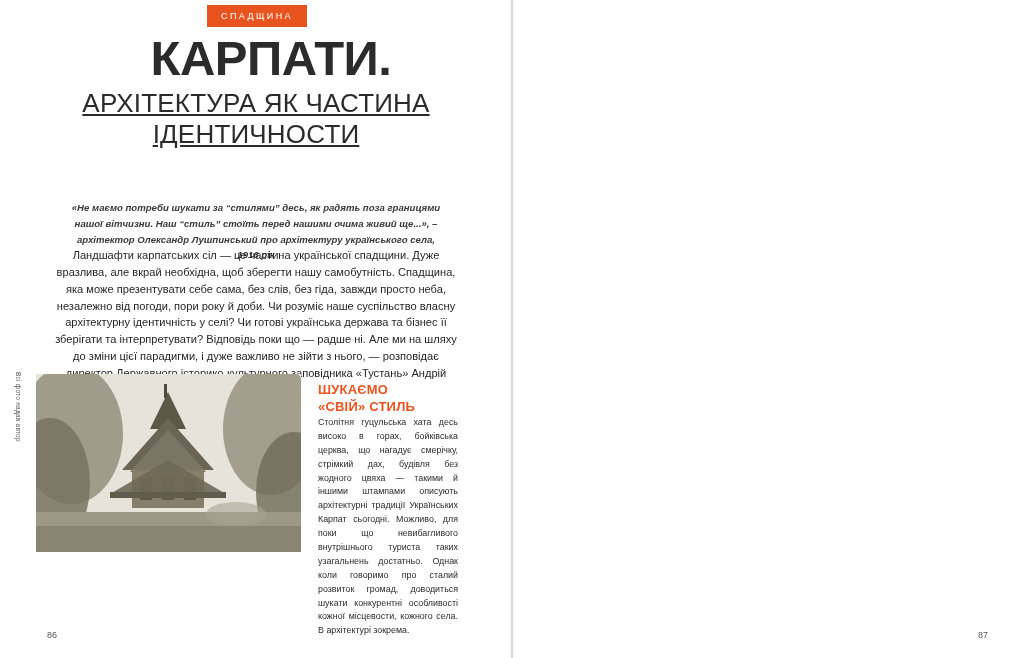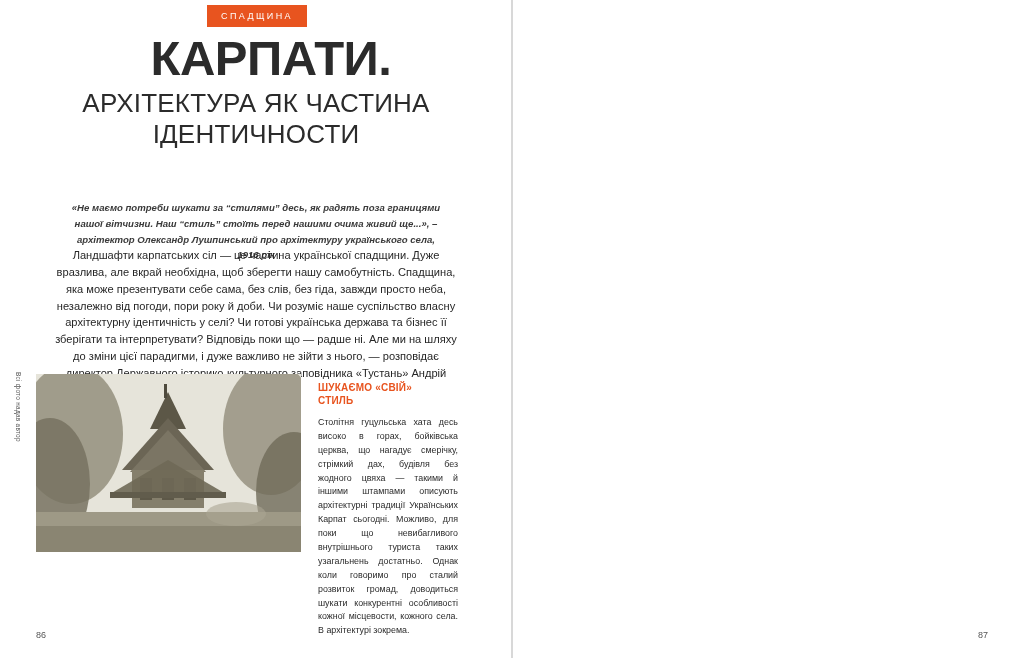--- a/index.html
+++ b/index.html
@@ -24,20 +24,21 @@
 
   .headline{
     position:absolute;left:15px;top:34px;width:512px;text-align:center;
     color:#2b2b2b;font-weight:800;font-size:49px;line-height:0.98;
     letter-spacing:-0.5px;
   }
   .subhead{
     position:absolute;left:40px;top:88px;width:432px;text-align:center;
     color:#2b2b2b;font-weight:400;font-size:26px;line-height:1.18;
     letter-spacing:0.2px;
+    text-decoration:underline;
   }
   .byline{
     position:absolute;left:0;top:186px;width:512px;text-align:center;
     font-size:9.5px;color:#3a3a3a;letter-spacing:0.3px;
   }
   .pullquote{
     position:absolute;left:70px;top:200px;width:372px;text-align:center;
     font-style:italic;font-weight:bold;font-size:9.6px;line-height:1.65;color:#3a3a3a;
   }
   .intro{
@@ -56,29 +57,29 @@
     background:linear-gradient(#e9e7de,#cfcbbb);overflow:hidden;
   }
 
   .caption{
     font-size:7.3px;letter-spacing:1.45px;line-height:1.62;color:#4a4a4a;font-weight:500;
   }
   .cap-left{position:absolute;left:38px;top:566px;width:268px;}
 
   .col-head{
     position:absolute;left:318px;top:381px;width:120px;
-    color:#e8541f;font-size:10px;font-weight:700;line-height:1.32;letter-spacing:0.2px;
+    color:#e8541f;font-size:13px;font-weight:700;line-height:1.32;letter-spacing:0.2px;
   }
   .col-left-body{
     position:absolute;left:318px;top:416px;width:140px;
     font-size:8.9px;line-height:1.56;color:#2b2b2b;text-align:justify;
   }
 
   .pagenum{position:absolute;bottom:18px;font-size:9px;color:#555;}
-  .pagenum-l{left:36px;}
+  .pagenum-l{left:47px;}
   .pagenum-r{right:36px;}
   .chapel-sky{position:absolute;inset:0;background:linear-gradient(#efeee8 0%,#dcd9cd 60%,#b8b3a1 100%);}
 </style>
 </head>
 <body>
 
 <div class="spread">
 
   <div class="page-left">
 

